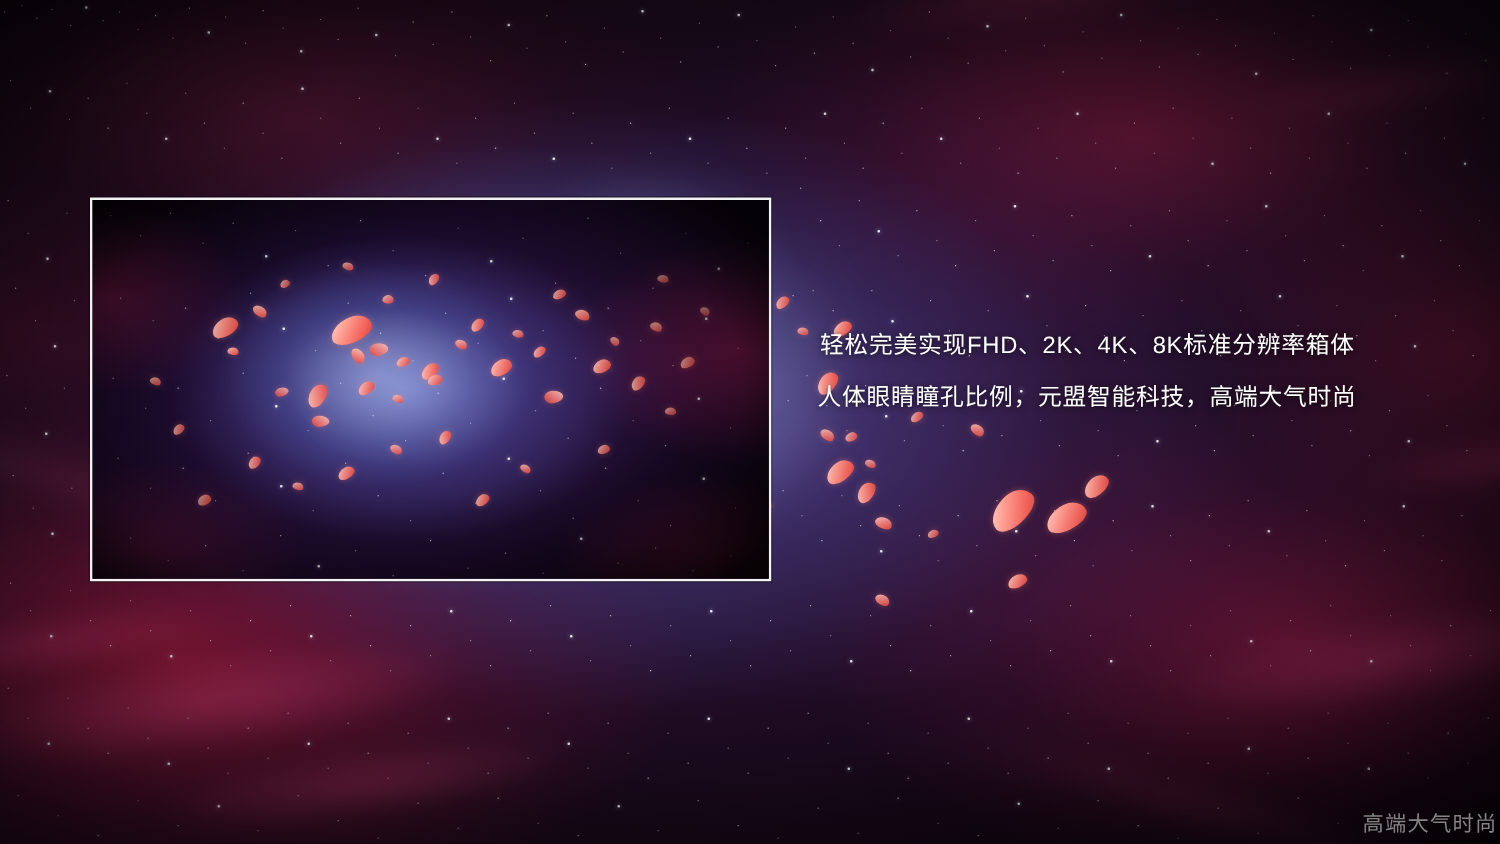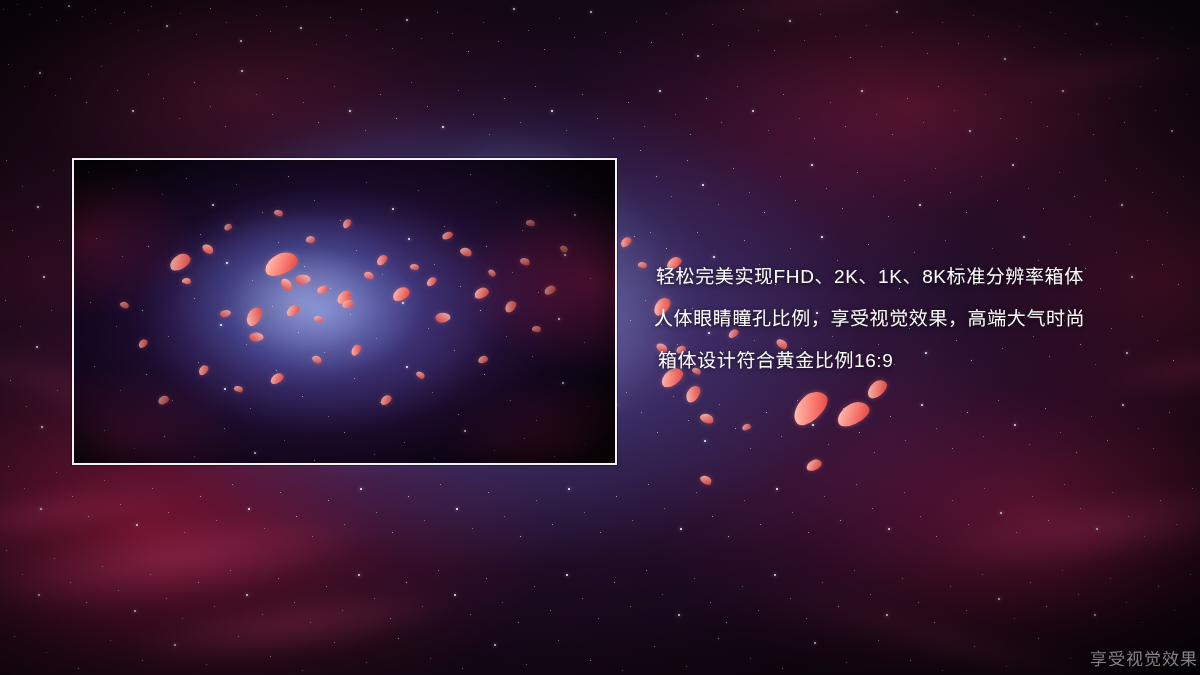--- a/index.html
+++ b/index.html
@@ -845,19 +845,18 @@
         <div class="petal" style="left: 342px; top: 212px; width: 9px; height: 6px; transform: rotate(40deg); opacity: 0.82;"></div>
         <div class="petal" style="left: 404px; top: 196px; width: 10px; height: 7px; transform: rotate(-14deg); opacity: 0.84;"></div>
         <div class="petal" style="left: 268px; top: 60px; width: 10px; height: 7px; transform: rotate(-46deg); opacity: 0.84;"></div>
         <div class="petal" style="left: 200px; top: 50px; width: 9px; height: 6px; transform: rotate(24deg); opacity: 0.8;"></div>
         <div class="petal" style="left: 150px; top: 64px; width: 8px; height: 6px; transform: rotate(-20deg); opacity: 0.78;"></div>
       </div>
     <div class="inner-vignette"></div>
   </div>
 
   <div id="body-copy">
-    <div class="line l1">轻松完美实现FHD、2K、1K、8K标准分辨率箱体</div>
-    <div class="line l2">人体眼睛瞳孔比例，享受视觉效果，高端大气时尚</div>
-    <div class="line l3">箱体设计符合黄金比例16:9</div>
+    <div class="line l1">轻松完美实现FHD、2K、4K、8K标准分辨率箱体</div>
+    <div class="line l2">人体眼睛瞳孔比例，元盟智能科技，高端大气时尚</div>
   </div>
 
-  <div id="watermark">享受视觉效果</div>
+  <div id="watermark">高端大气时尚</div>
 </div>
 
 </body></html>

